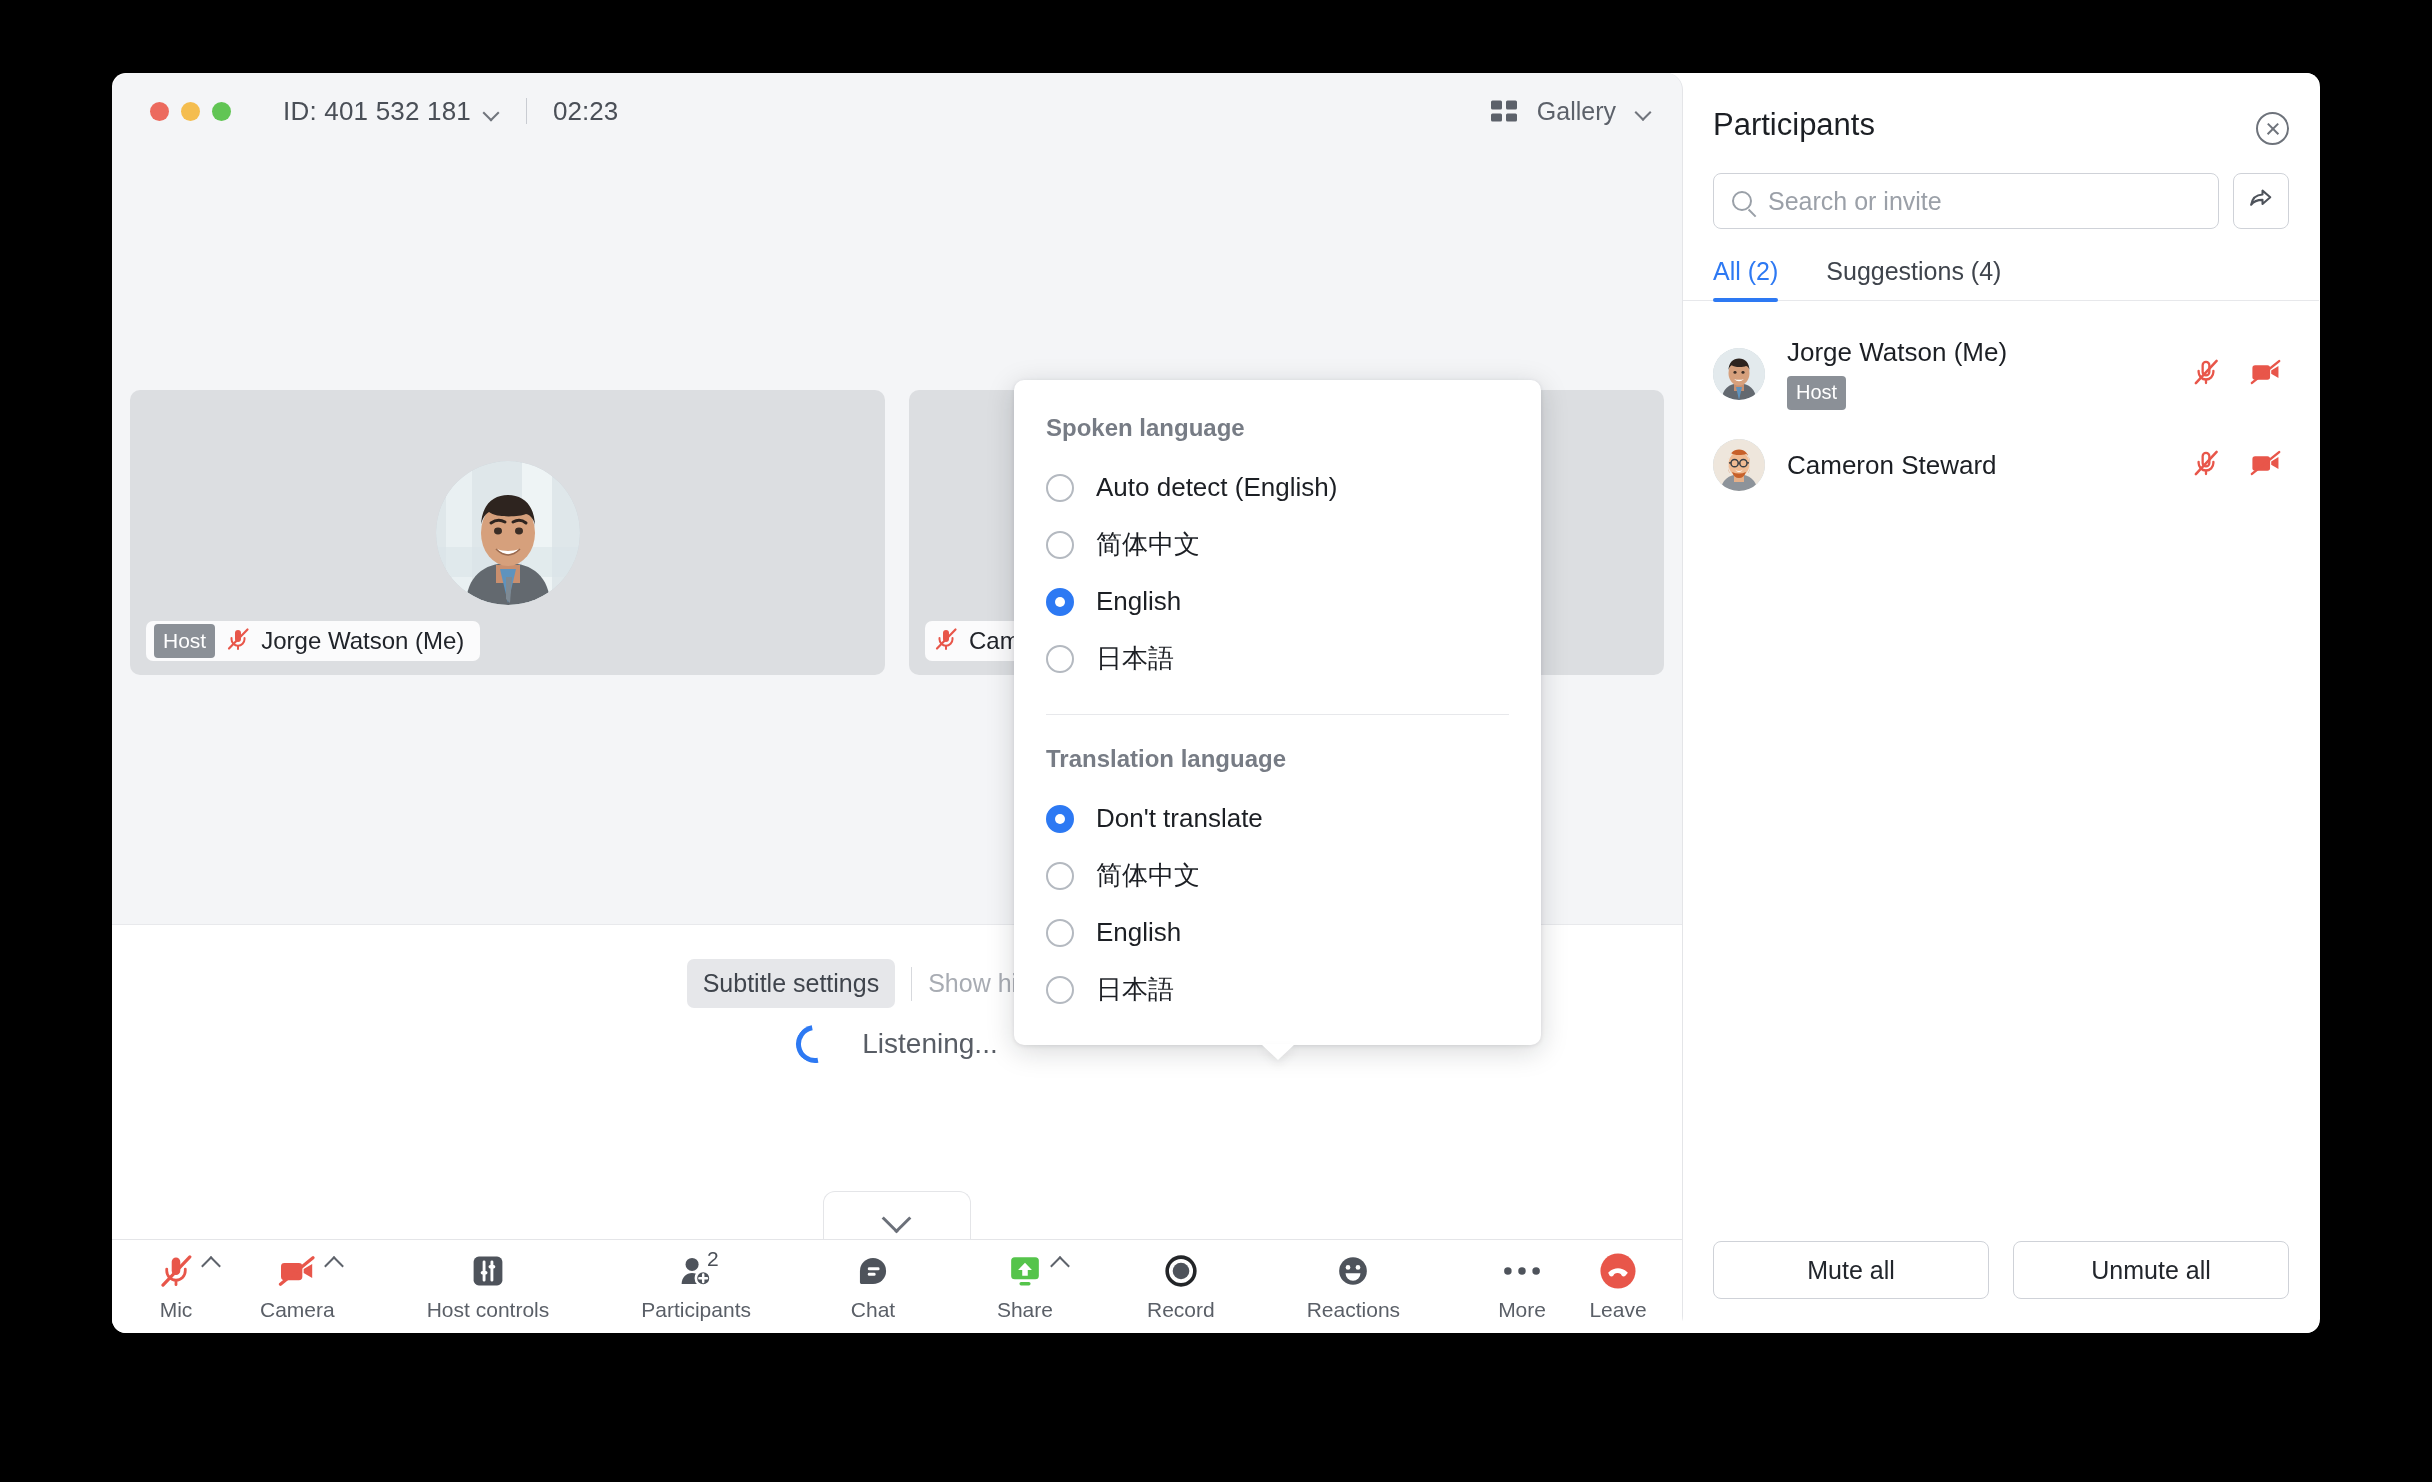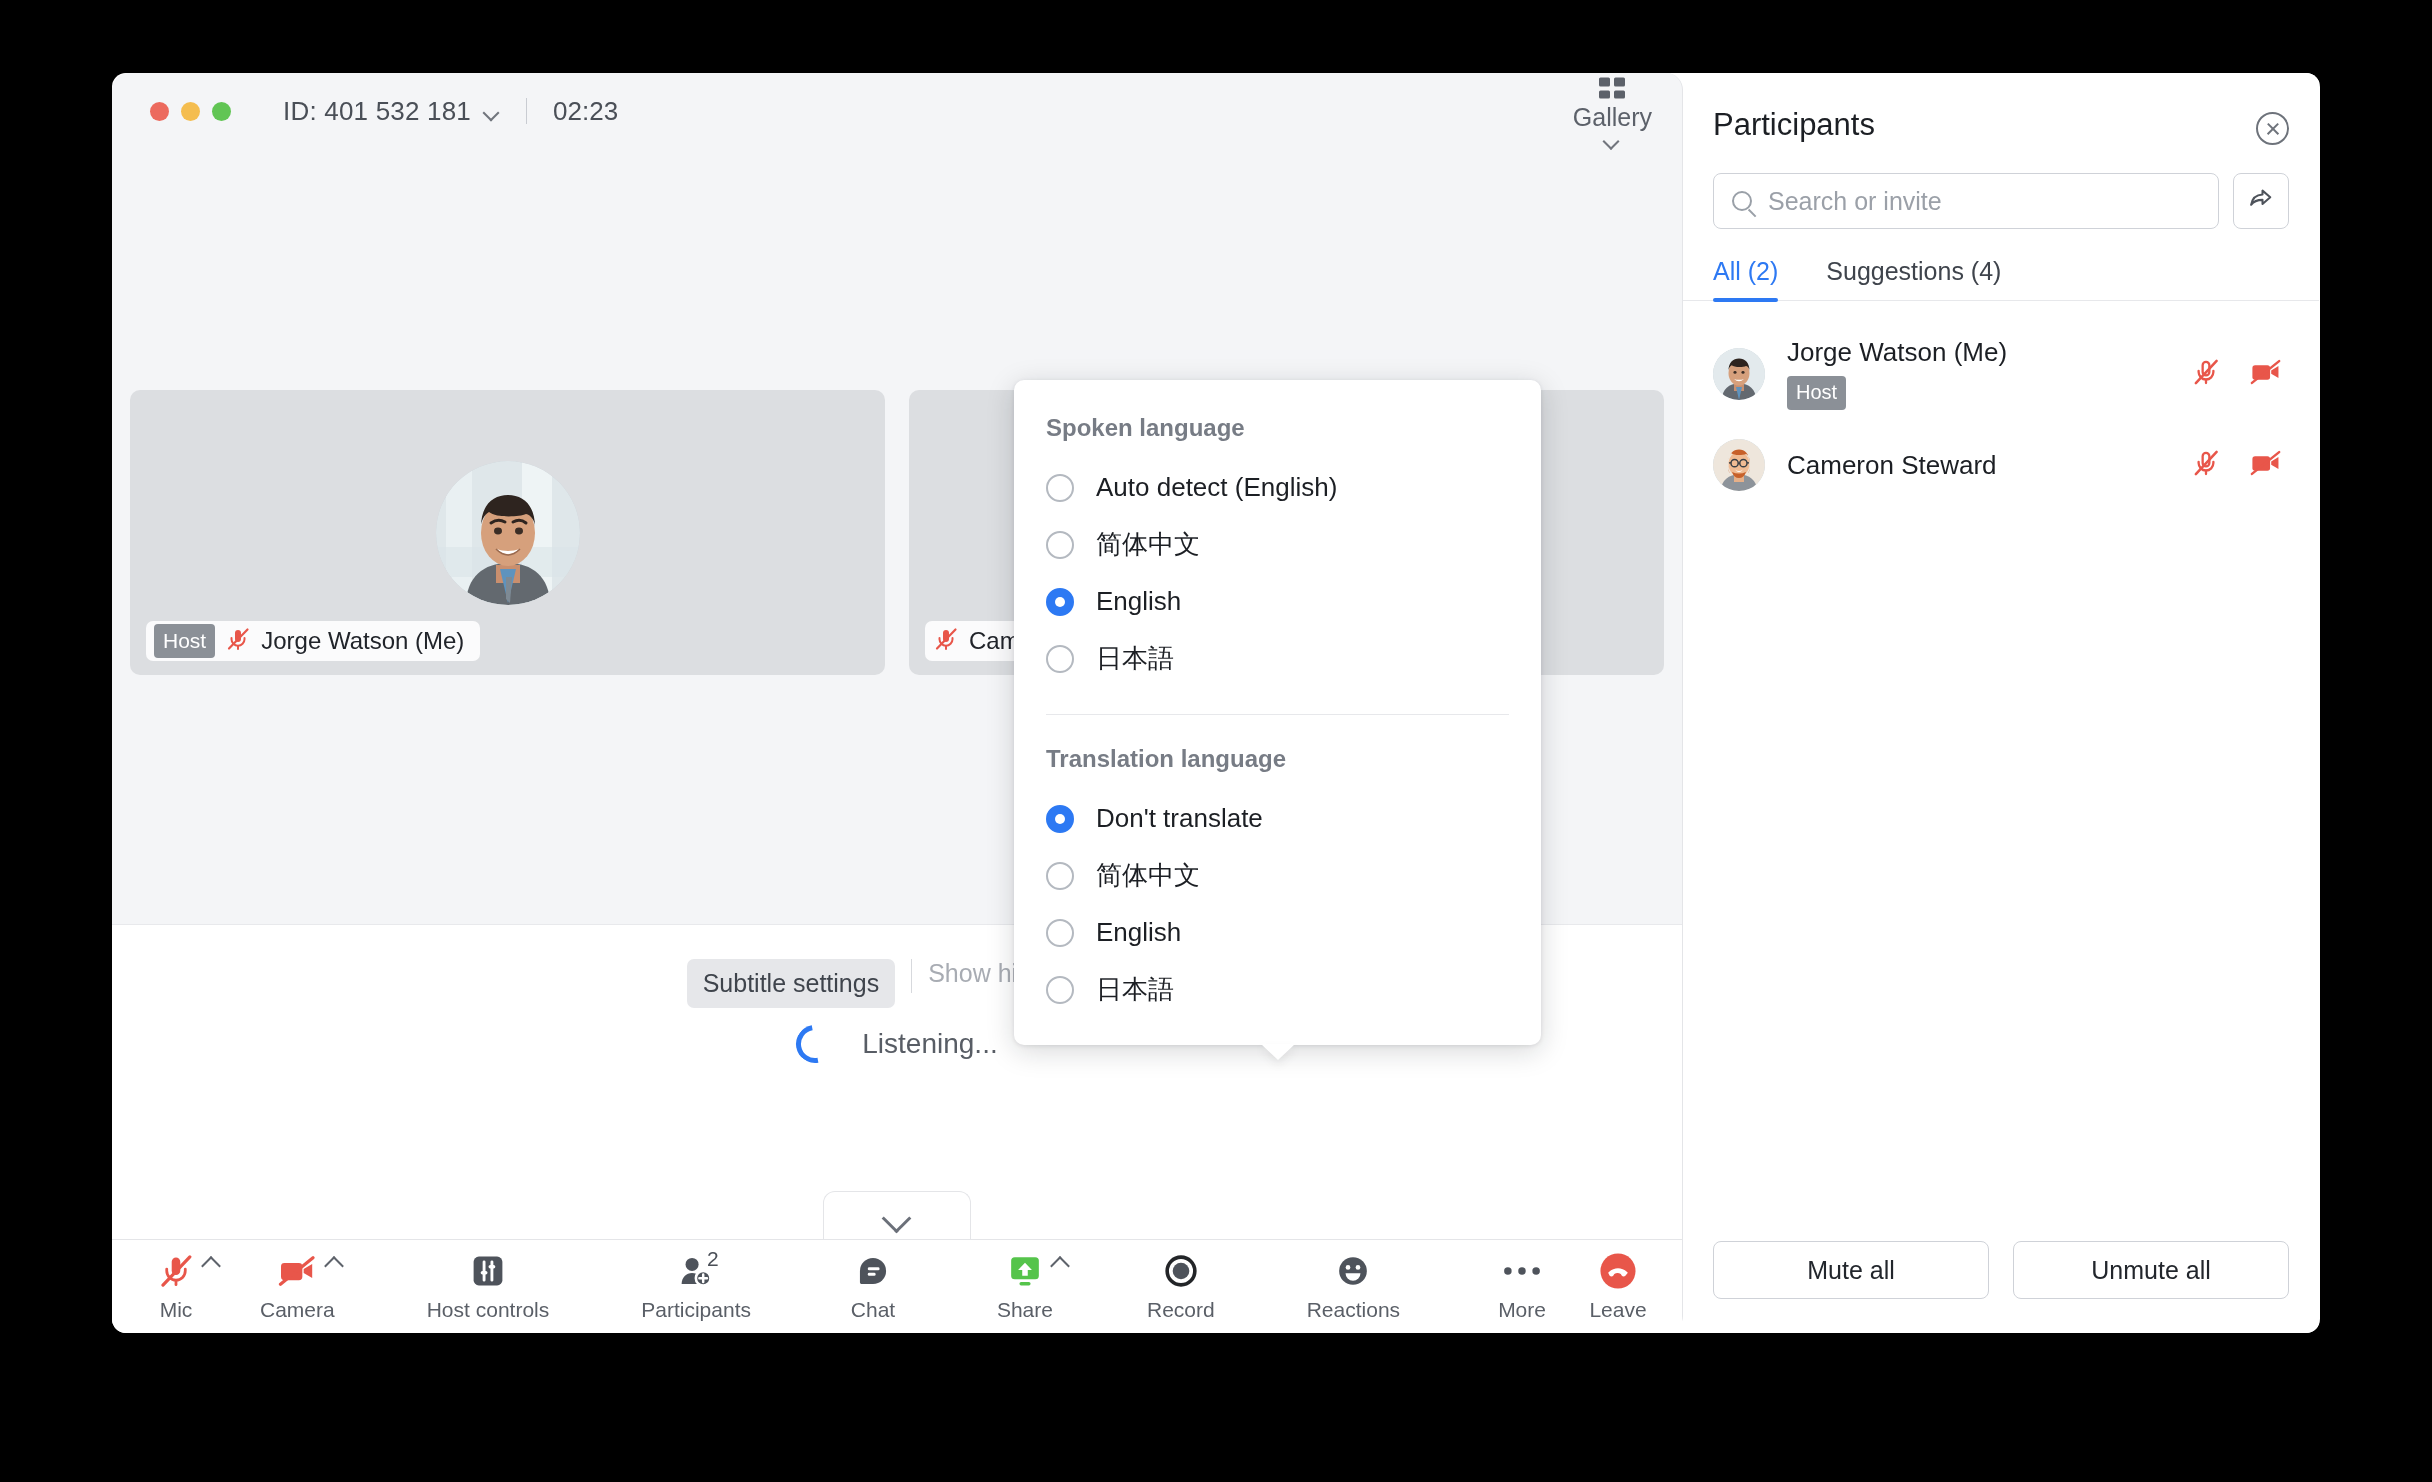--- a/index.html
+++ b/index.html
@@ -60,22 +60,22 @@
     width: 10px; height: 10px;
     border-right: 2.4px solid #71757d; border-bottom: 2.4px solid #71757d;
     transform: rotate(45deg);
   }
   .vdiv { width: 1px; height: 26px; background: #c9ccd2; margin: 0 26px; }
   .timer { font-size: 26px; color: #4a4f57; }
 
   .gallery-btn {
     position: absolute; right: 30px; top: 50%;
     transform: translateY(-50%);
-    display: flex; align-items: center; gap: 4px;
-    font-size: 25px; color: #5c616a; cursor: default; flex-direction: column;
+    display: flex; align-items: center; gap: 20px;
+    font-size: 25px; color: #5c616a; cursor: default;
   }
   .gal-icon {
     width: 26px; height: 21px;
     display: grid; grid-template-columns: 1fr 1fr; grid-template-rows: 1fr 1fr;
     gap: 4px;
   }
   .gal-icon i { display:block; background: #5c616a; border-radius: 1.5px; }
 
   .stage { flex: 1; position: relative; }
   .tile {
@@ -118,21 +118,21 @@
   
   .caption-area {
     flex: 0 0 315px;
     background: #ffffff;
     border-top: 1px solid #e8e9ec;
     position: relative;
   }
   .subtitle-row {
     position: absolute;
     left: 0; right: 0; top: 34px;
-    display: flex; align-items: flex-start; justify-content: center;
+    display: flex; align-items: center; justify-content: center;
     gap: 0;
   }
   .subtitle-settings {
     font-size: 25px; color: #3f444c;
     background: #e6e7ea;
     padding: 10px 16px;
     border-radius: 7px;
   }
   .sep-line { width: 1px; height: 34px; background: #d7d9dd; margin: 0 16px; }
   .show-history {

